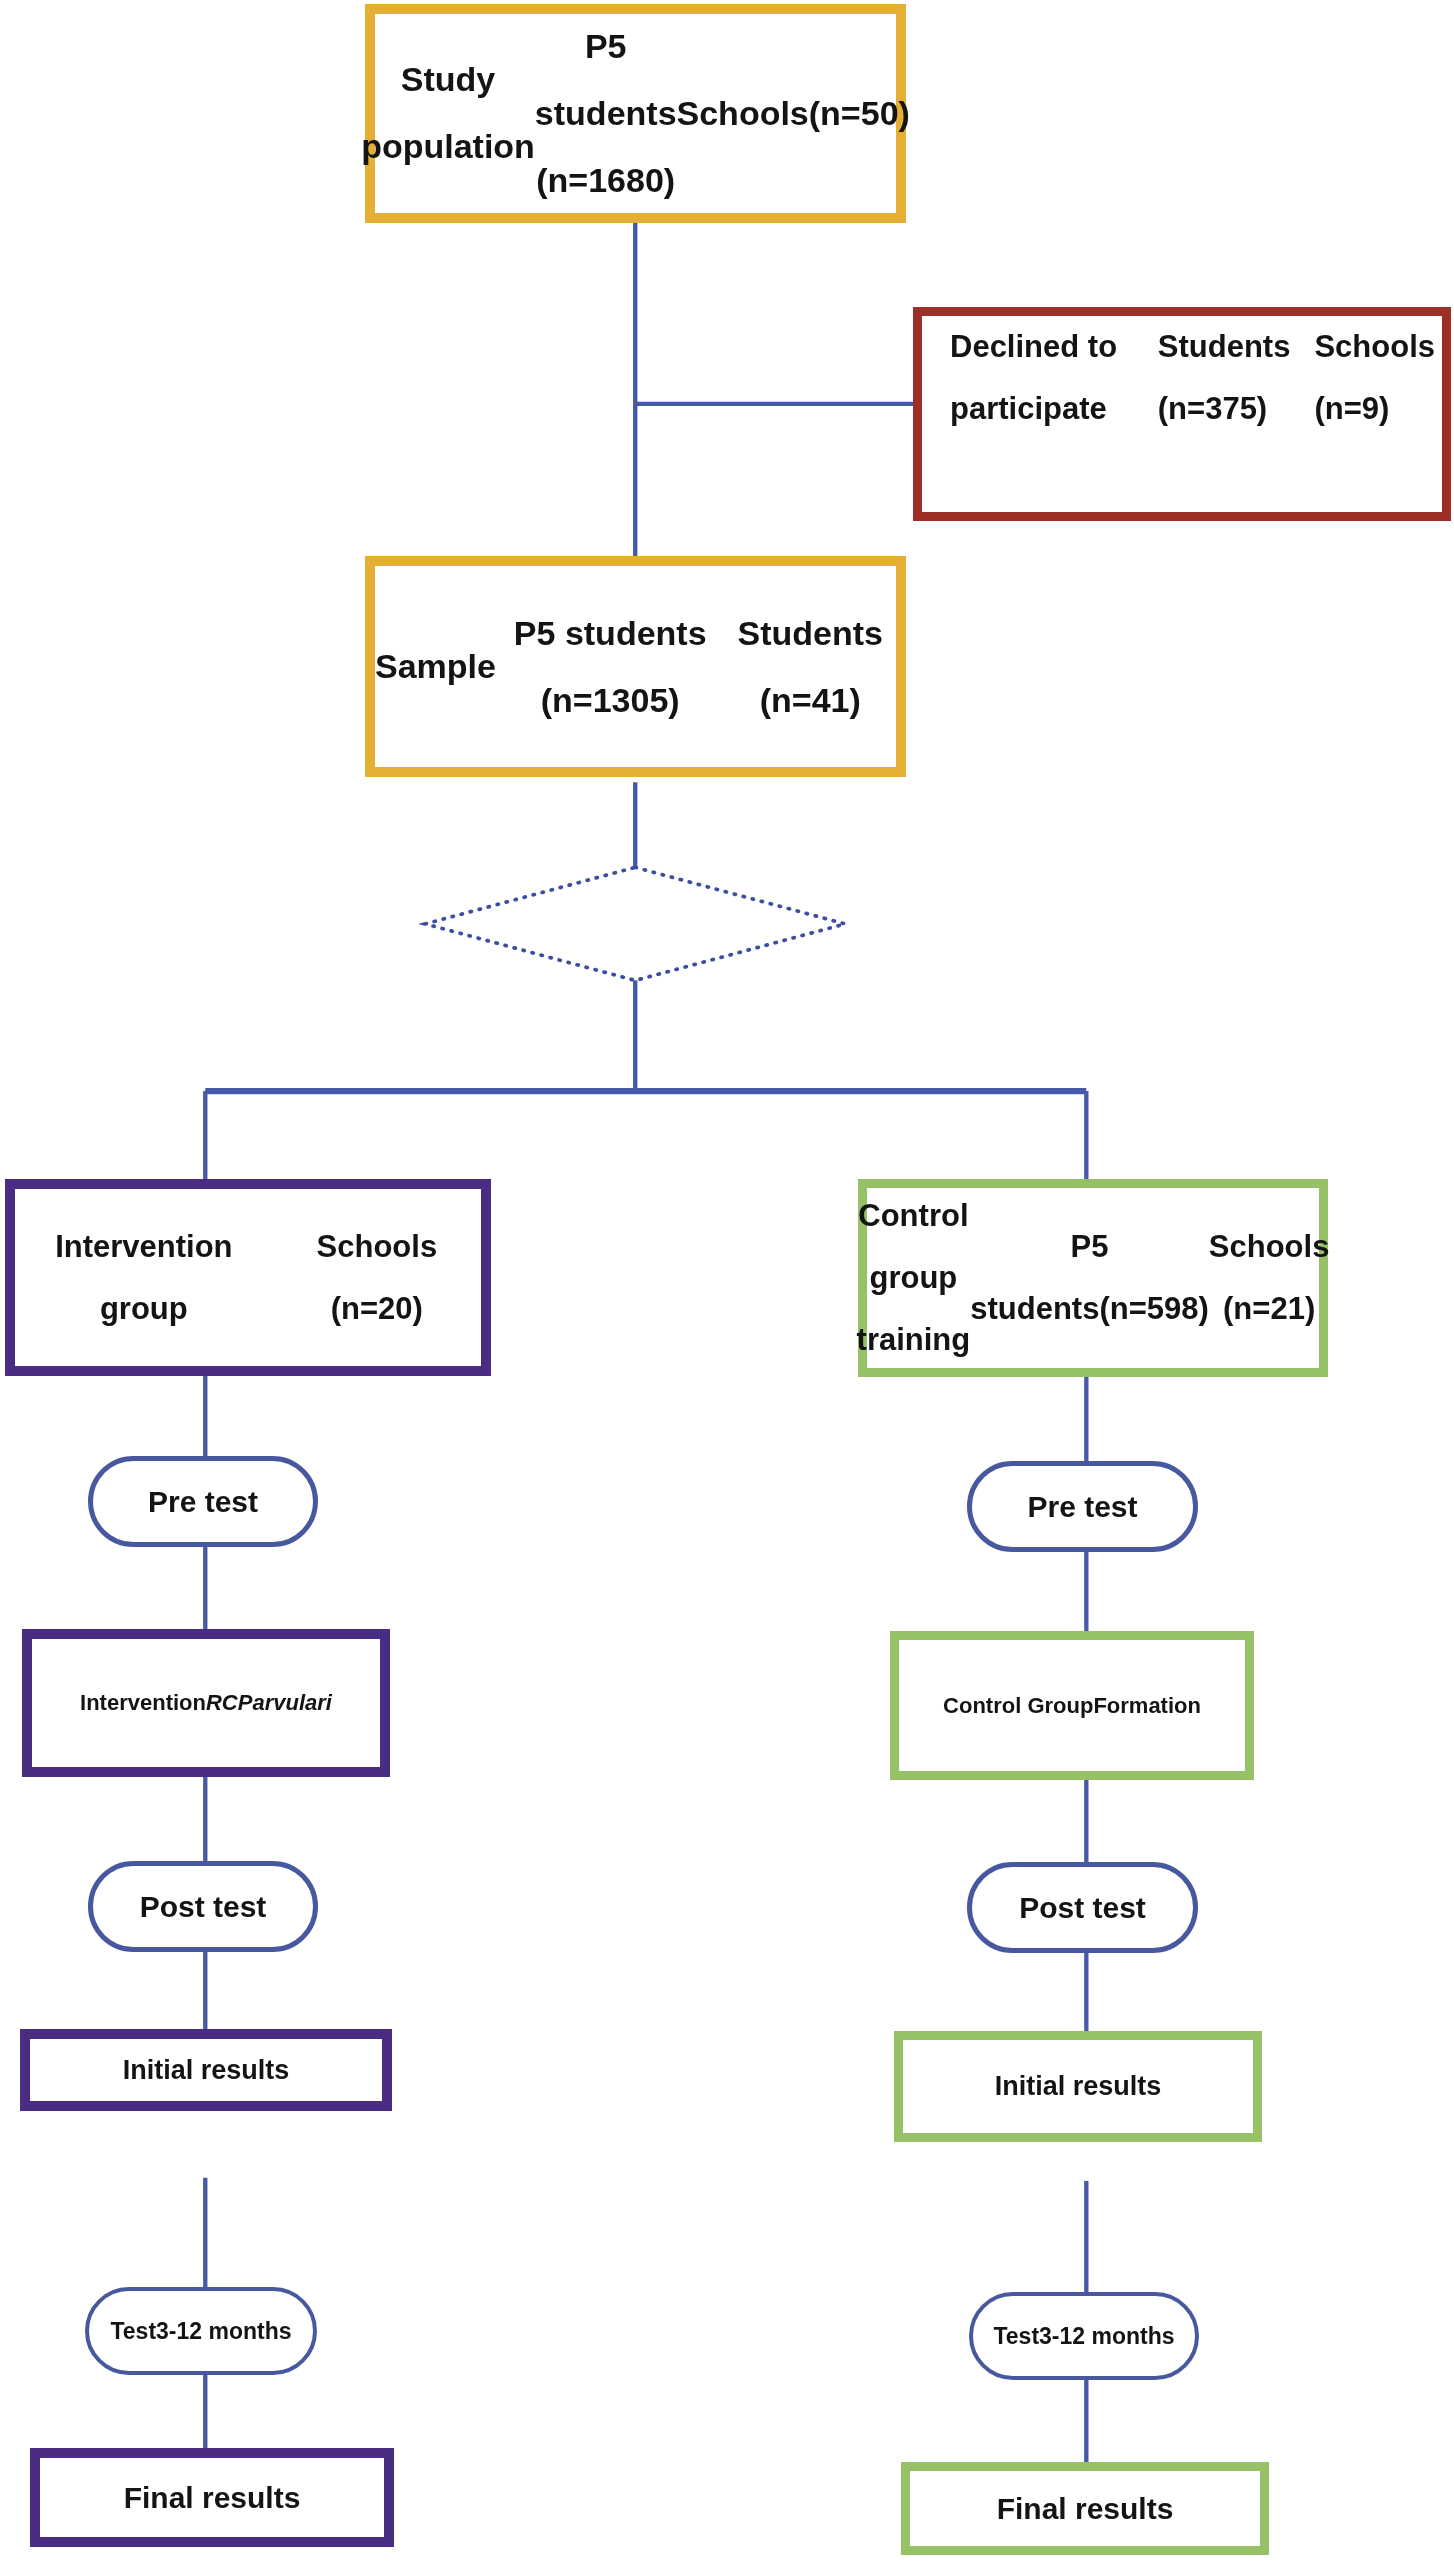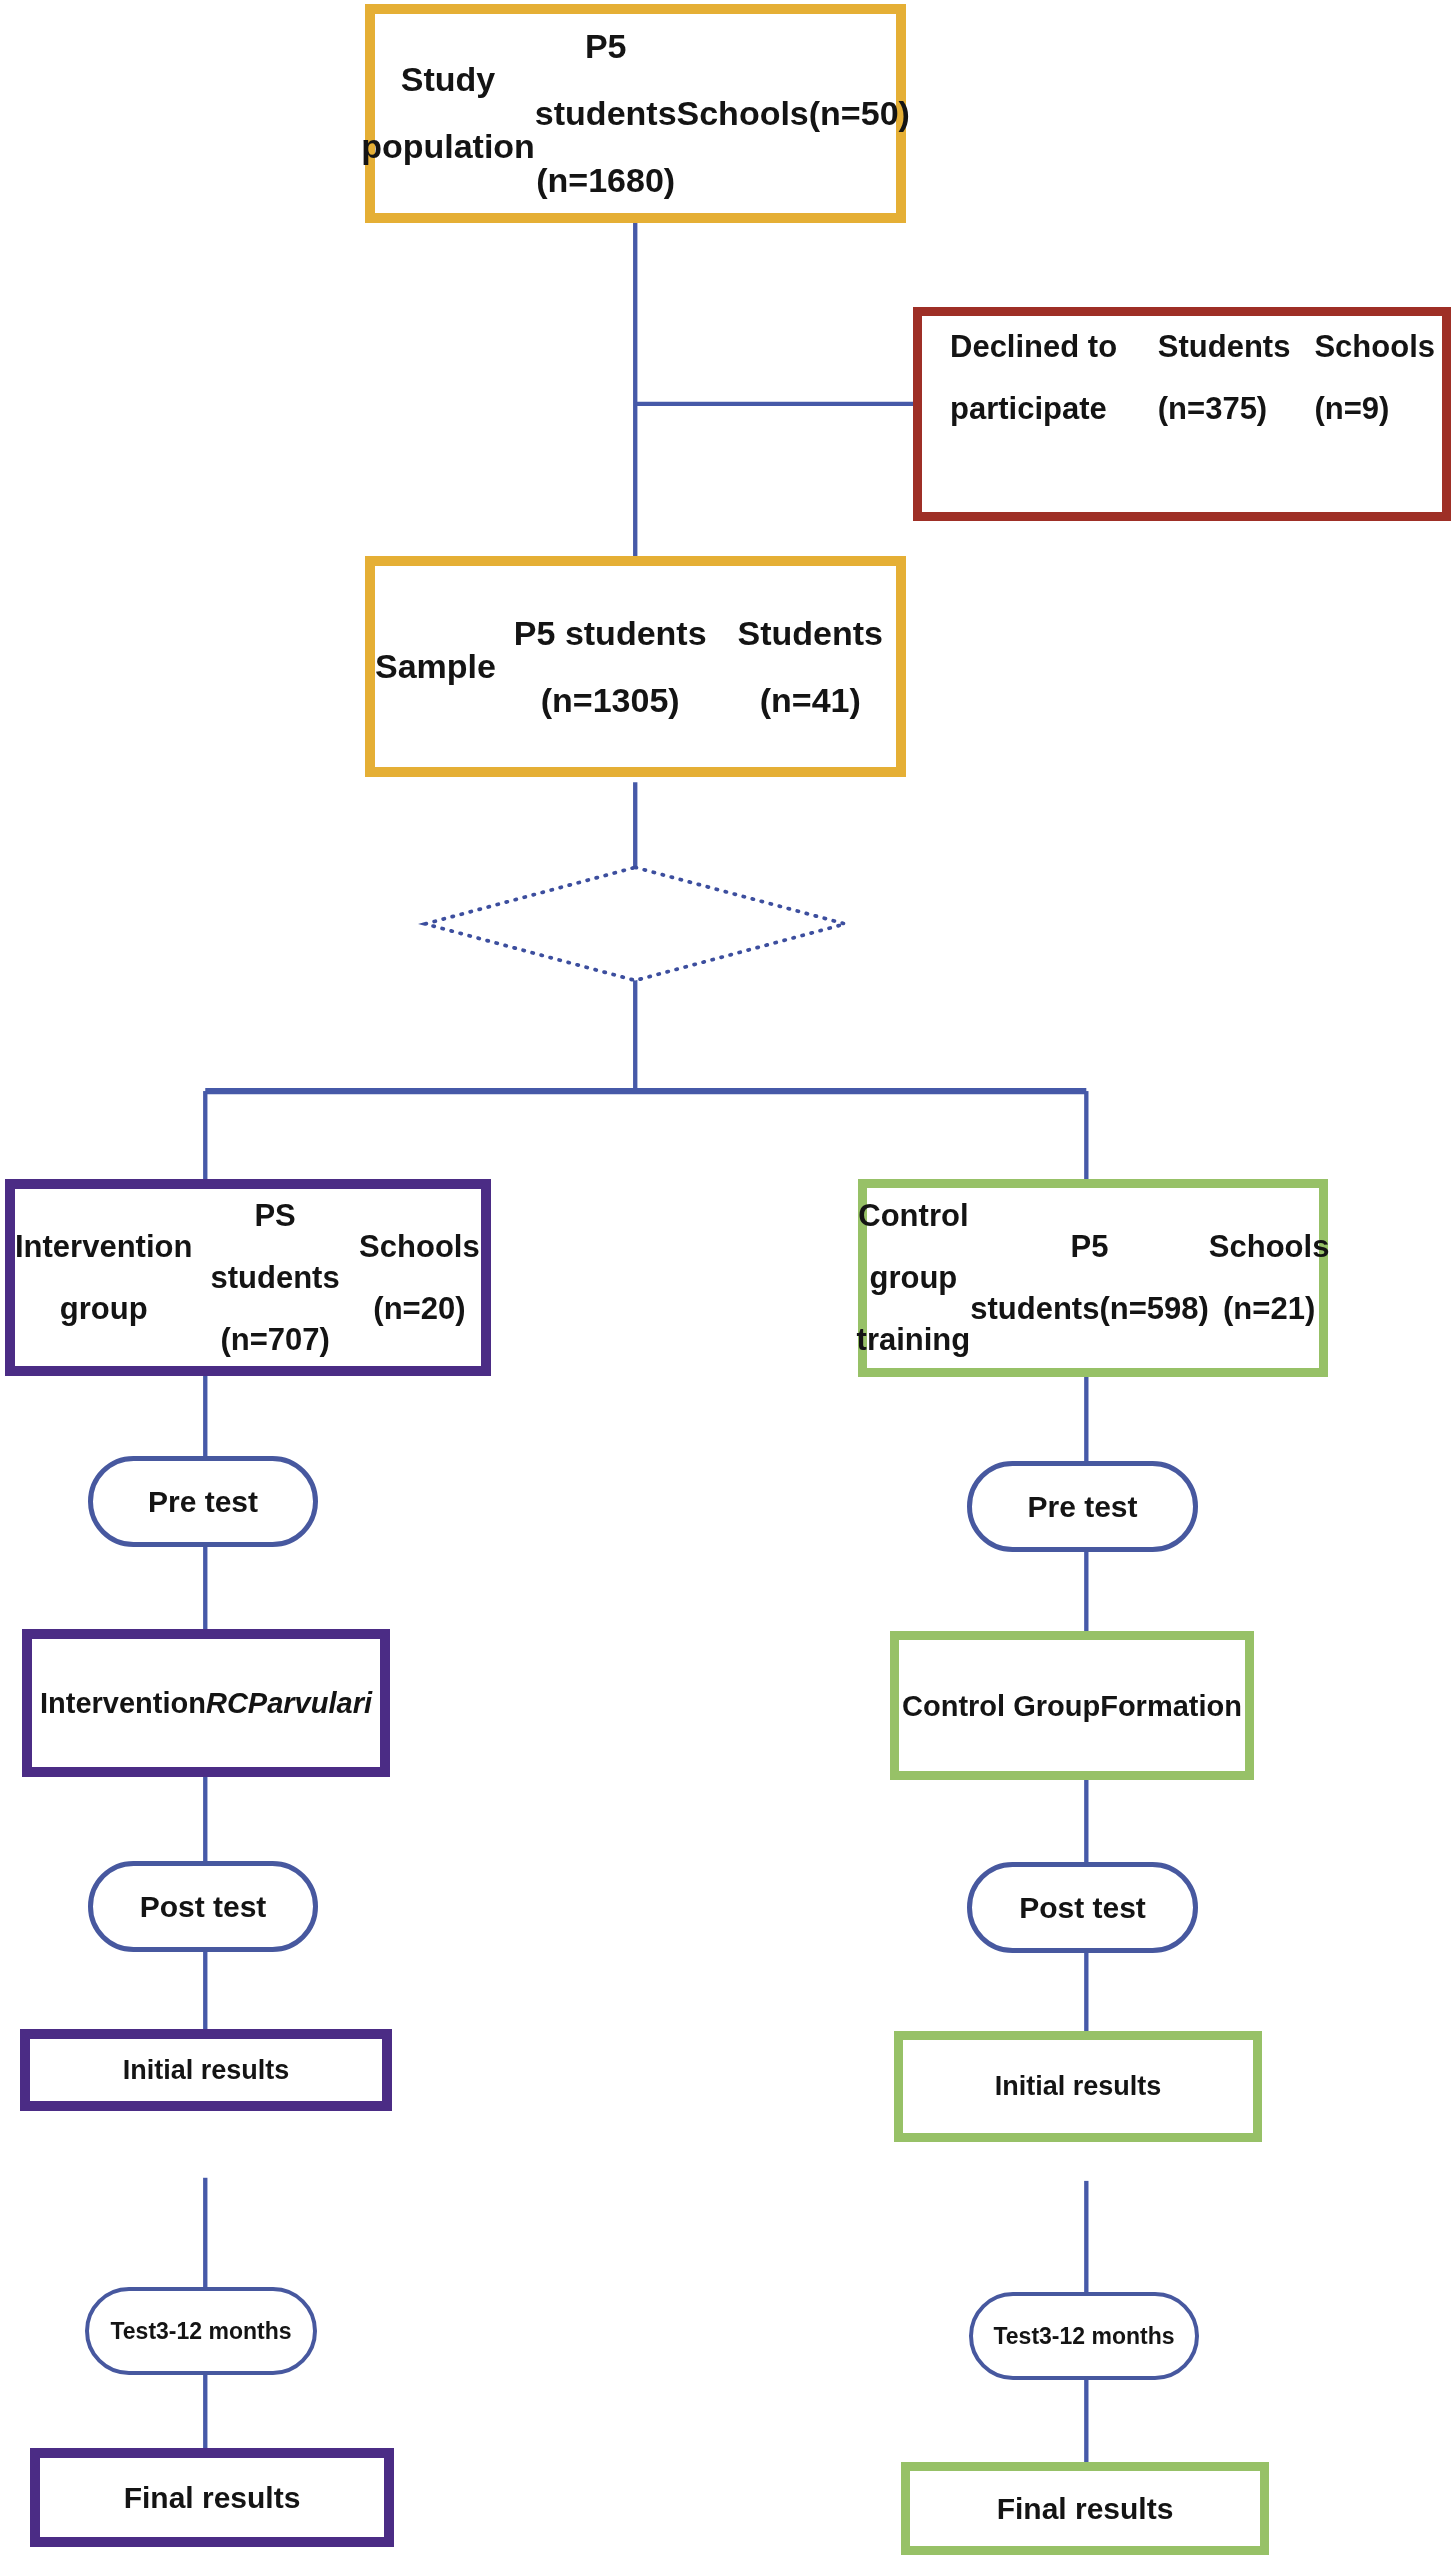--- a/index.html
+++ b/index.html
@@ -24,21 +24,21 @@
   }
   .gold   {border:10px solid #e5af35;}
   .red    {border:9.3px solid #9e2f26;}
   .purple {border:10px solid #4b2c85;}
   .green  {border:9.3px solid #97c167;}
   .oval   {border:5px solid #47589f;border-radius:621px;}
   .ln{display:block;}
   .fs55{font-size:34px;line-height:67px;}
   .fs50{font-size:31px;line-height:62px;}
   .fs48{font-size:30px;line-height:58px;}
-  .fs46{font-size:29px;line-height:40px;}
+  .fs46{font-size:22px;line-height:40px;}
   .fs44{font-size:27px;line-height:31px;}
   .fs36{font-size:23px;line-height:32px;}
   .left-align{align-items:flex-start;text-align:left;padding-left:28px;}
   .italic{font-style:italic;}
   .diamond-label{
     position:absolute;left:435px;top:890px;width:400px;height:70px;
     display:flex;align-items:center;justify-content:center;
     font-size:34px;font-weight:700;z-index:3;
   }
   .two-line{justify-content:center;}
@@ -87,21 +87,20 @@
 
   <div class="node gold fs55" style="left:365px;top:556px;width:541px;height:221px;">
     <span class="ln">Sample</span>
     <span class="ln">P5 students (n=1305)</span>
     <span class="ln">Students (n=41)</span>
   </div>
 
 
   <div class="node purple fs50" style="left:5px;top:1179px;width:486px;height:197px;">
     <span class="ln">Intervention group</span>
-    <span class="ln">PS students (n=707)</span>
     <span class="ln">Schools (n=20)</span>
   </div>
 
   <div class="node green fs50" style="left:858px;top:1179px;width:470px;height:198px;">
     <span class="ln">Control group training</span>
     <span class="ln">P5 students(n=598)</span>
     <span class="ln">Schools (n=21)</span>
   </div>
 
   <div class="node oval fs48" style="left:88px;top:1456px;width:230px;height:91px;">

